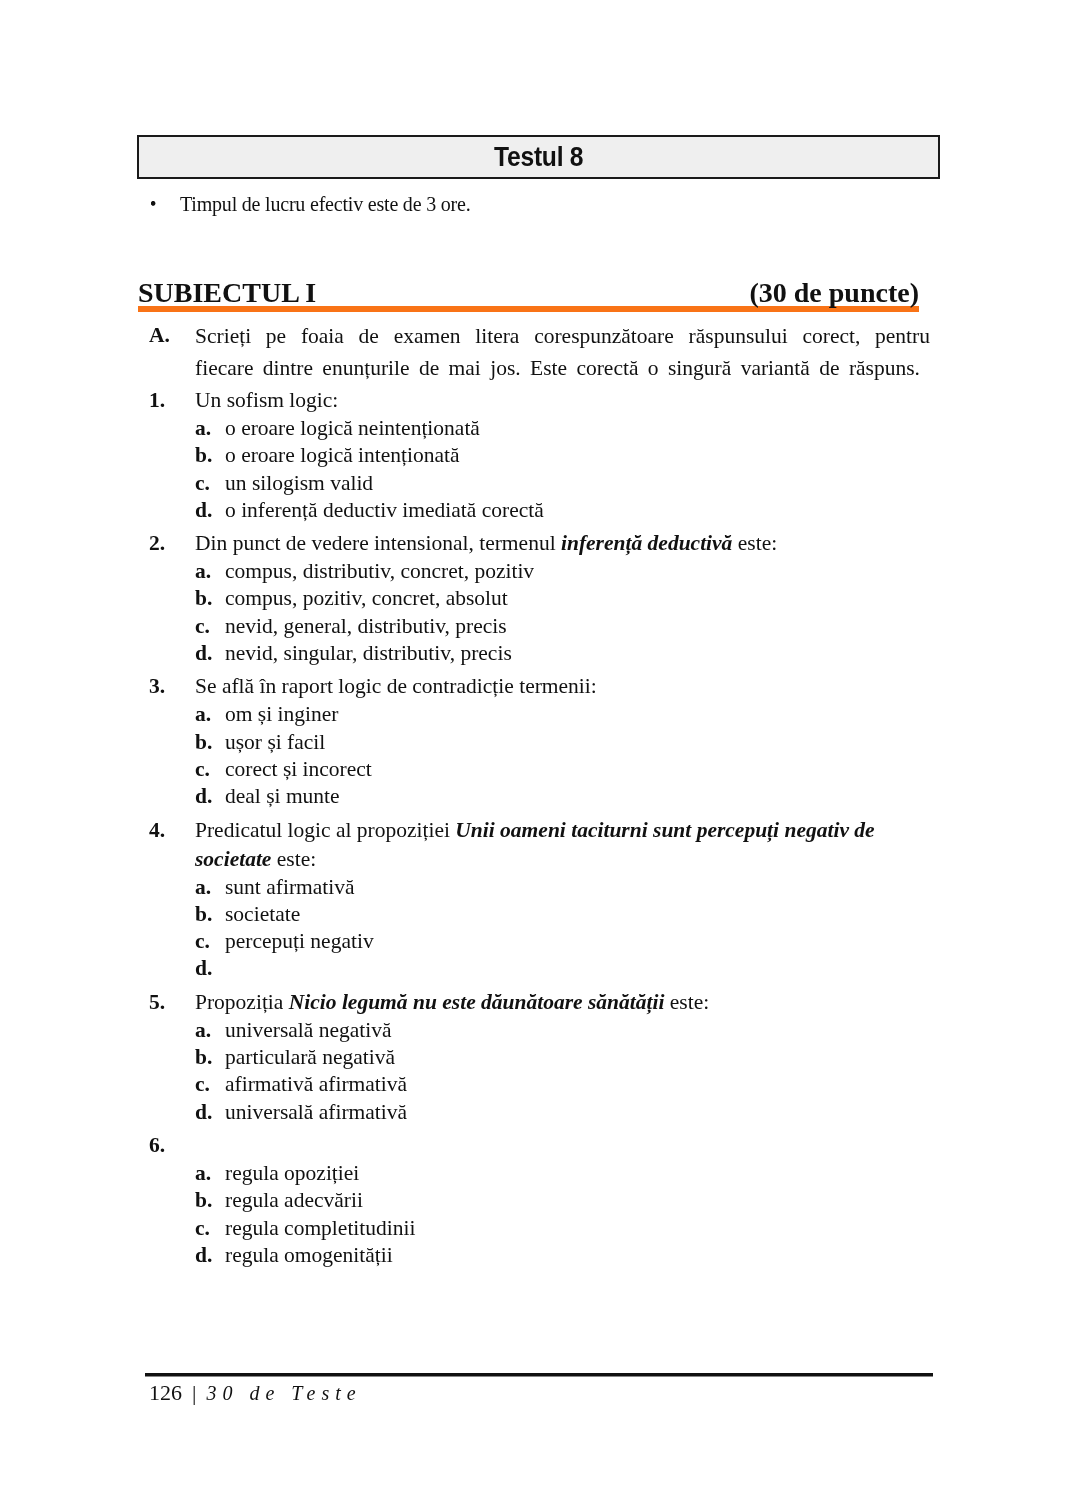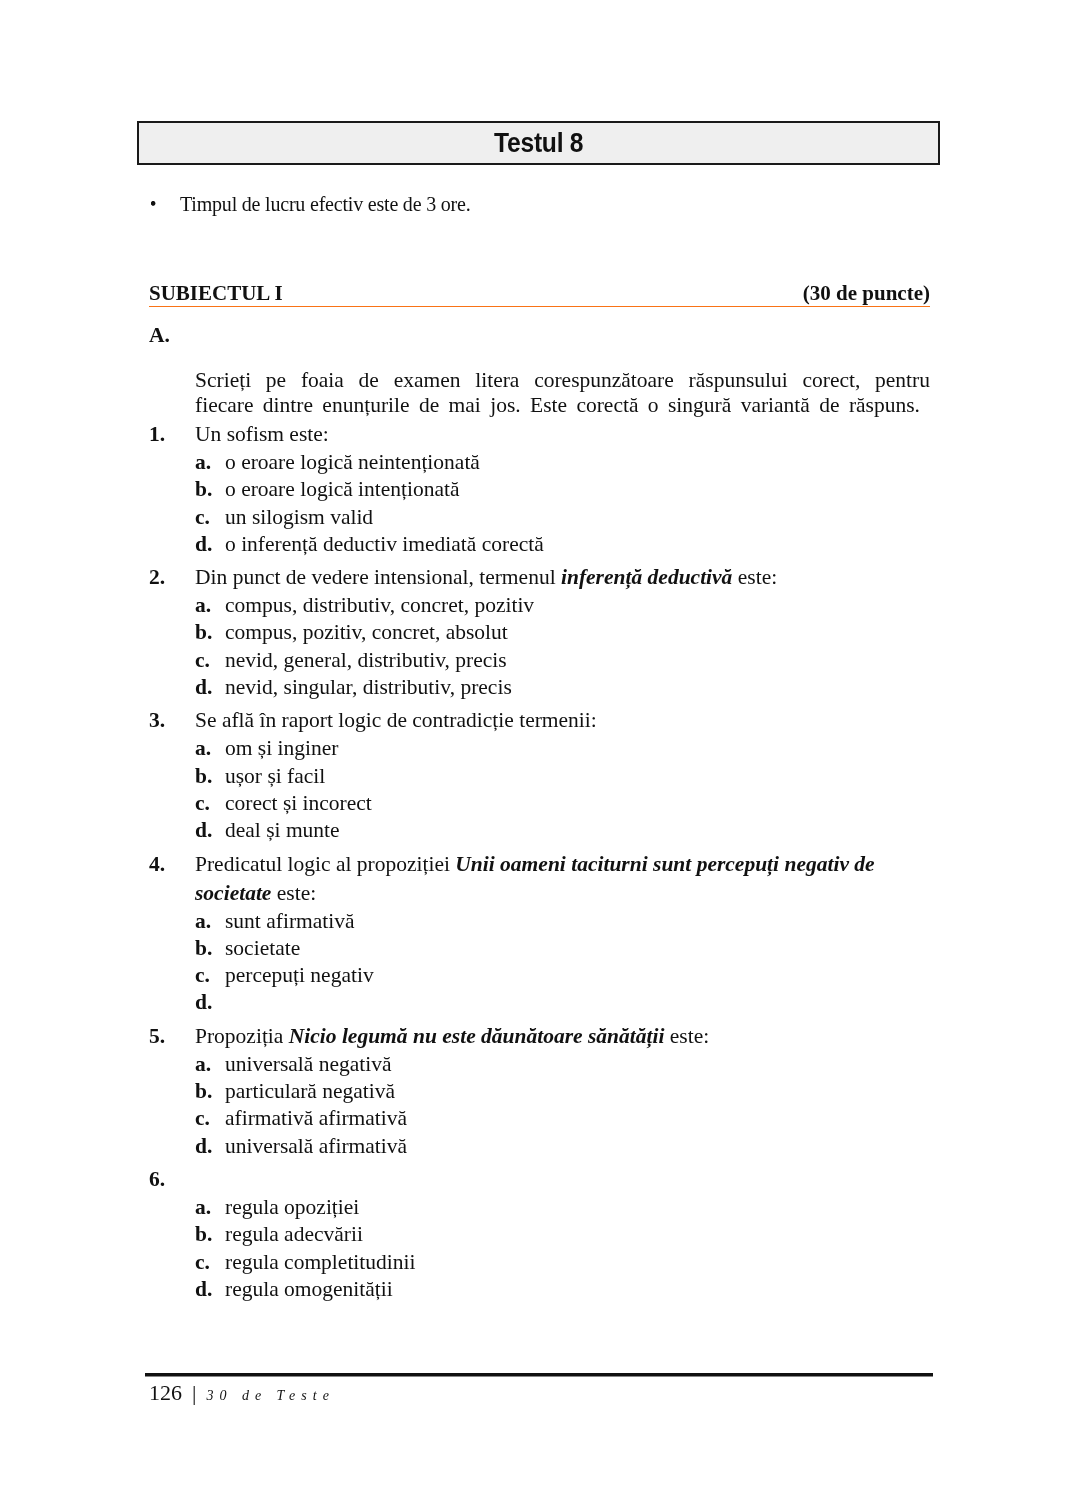--- a/index.html
+++ b/index.html
@@ -2,21 +2,21 @@
 <html><head>
 <meta charset="utf-8">
 <style>
   html, body { margin: 0; padding: 0; background: #ffffff; }
   body {
     width: 1080px; height: 1501px; position: relative; overflow: hidden;
     font-family: "Liberation Serif", "DejaVu Serif", serif;
     color: #111;
   }
   .title-box {
-    position: absolute; left: 137px; top: 121px; width: 803px; height: 44px;
+    position: absolute; left: 137px; top: 135px; width: 803px; height: 44px;
     border: 2px solid #1a1a1a; background: #efefef;
     box-sizing: border-box;
     display: flex; align-items: center; justify-content: center;
   }
   .title-box span {
     font-family: "Liberation Sans", "DejaVu Sans", sans-serif;
     font-weight: bold; font-size: 28px; letter-spacing: -0.3px;
     transform: scaleX(0.88); display: inline-block;
   }
   .bullets {
@@ -24,57 +24,57 @@
     list-style: none; margin: 0; padding: 0;
   }
   .bullets li {
     position: relative; padding-left: 32px; font-size: 20px; line-height: 25px;
     letter-spacing: -0.2px;
   }
   .bullets li .dot {
     position: absolute; left: 2px; top: 0; font-size: 18px;
   }
   .section-head {
-    position: absolute; left: 149px; top: 280px; width: 781px; height: 26px;
-    border-bottom: 1px solid #f97316;
+    position: absolute; left: 138px; top: 280px; width: 781px; height: 26px;
+    border-bottom: 6px solid #f97316;
     display: flex; justify-content: space-between; align-items: flex-end;
-    font-weight: bold; font-size: 21px;
+    font-weight: bold; font-size: 28px;
   }
   .section-head span { line-height: 26px; }
   .content {
     position: absolute; left: 149px; top: 320px; width: 781px;
     font-size: 21.5px;
   }
   .row {
     display: flex; align-items: flex-start;
   }
   .num {
     width: 46px; flex: 0 0 46px; font-weight: bold;
   }
   .intro-text {
-    text-align: justify; line-height: 25px; word-spacing: 4px; margin-top: 48px;
+    text-align: justify; line-height: 32px; word-spacing: 4px;
   }
   .q { margin-top: 2px; }
   .q .stem { line-height: 29px; }
   .q .num { line-height: 29px; }
   .opts { margin-left: 46px; }
   .opt { display: flex; line-height: 27.3px; }
   .opt .letter { width: 30px; flex: 0 0 30px; font-weight: bold; }
   .q + .q { margin-top: 5px; }
   em { font-style: italic; font-weight: bold; }
   .footer-line {
     position: absolute; left: 145px; top: 1373px; width: 788px; height: 3px;
     background: #111; border-bottom: 1px solid #888;
   }
   .footer {
     position: absolute; left: 149px; top: 1378px; font-size: 22px; line-height: 30px;
   }
   .footer .page { font-weight: normal; }
   .footer .sep { margin: 0 10px; }
-  .footer .book { font-style: italic; letter-spacing: 6px; font-size: 14px; }
+  .footer .book { font-style: italic; letter-spacing: 6px; font-size: 20px; }
 </style>
 </head>
 <body>
 
 <div class="title-box">
   <span>Testul 8</span>
 </div>
 
 <ul class="bullets">
   <li>
@@ -93,21 +93,21 @@
 
 <div class="content">
   <div class="row">
     <span class="num" style="line-height:31.5px">A.</span>
     <span class="intro-text">Scrieți pe foaia de examen litera corespunzătoare răspunsului corect, pentru fiecare dintre enunțurile de mai jos. Este corectă o singură variantă de răspuns.</span>
   </div>
 
   <div class="q">
     <div class="row">
       <span class="num">1.</span>
-      <span class="stem"><span>Un sofism este:</span><em></em><span></span></span>
+      <span class="stem"><span>Un sofism logic:</span><em></em><span></span></span>
     </div>
     <div class="opts">
       <div class="opt">
           <span class="letter">a.</span>
           <span>o eroare logică neintenționată</span>
         </div>
       <div class="opt">
           <span class="letter">b.</span>
           <span>o eroare logică intenționată</span>
         </div>

